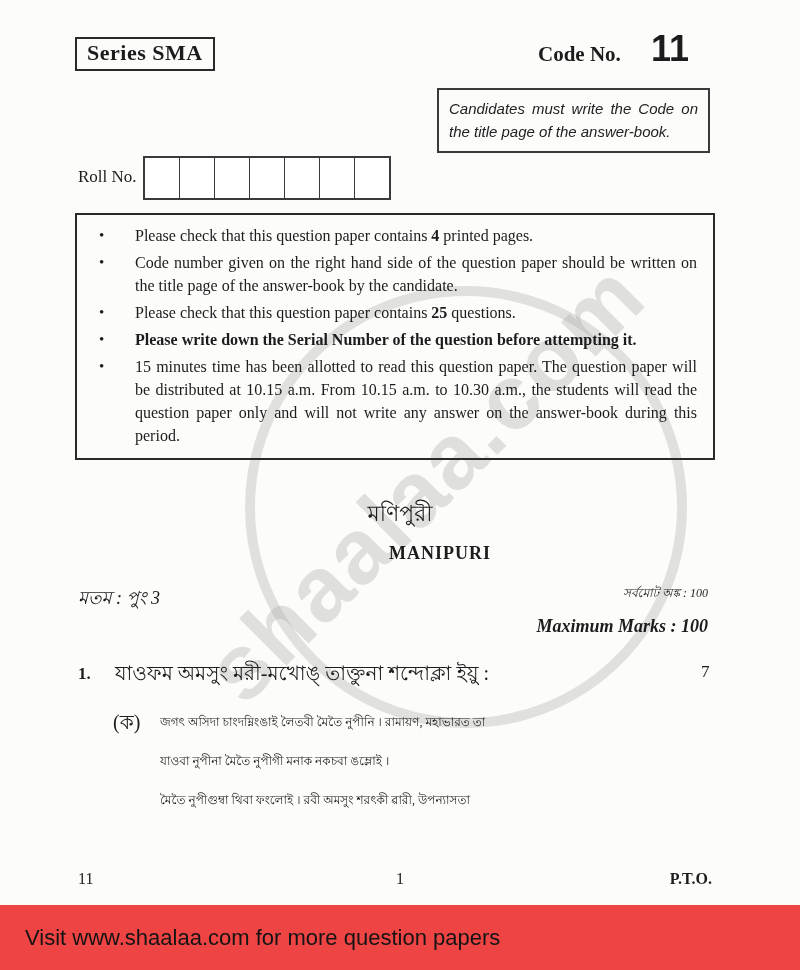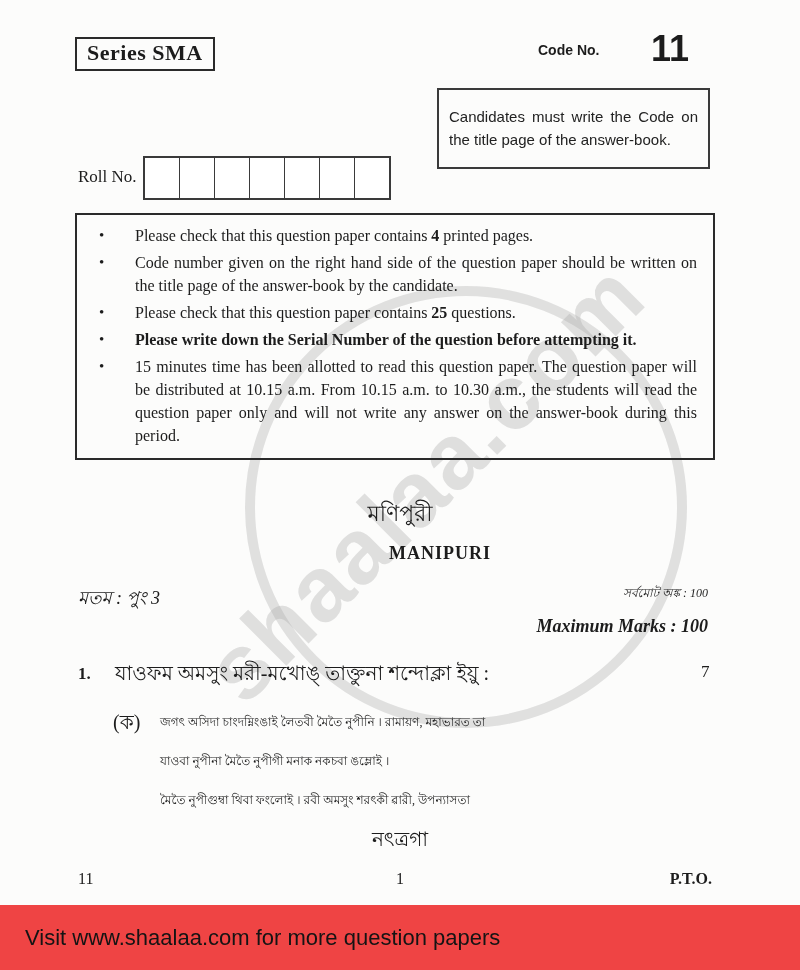--- a/index.html
+++ b/index.html
@@ -20,31 +20,31 @@
     transform:rotate(-45deg);z-index:1;white-space:nowrap;
   }
   
   .layer{position:absolute;inset:0;z-index:2;}
   .series-box{
     position:absolute;left:75px;top:37px;border:2px solid #2a2a2a;
     padding:1px 10px 3px;font-weight:bold;font-size:22px;letter-spacing:0.5px;
   }
   .code-label{
     position:absolute;left:538px;top:42px;
-    font-family:Liberation Sans, sans-serif;font-weight:bold;font-size:14px;
+    font-family:Liberation Serif, serif;font-weight:bold;font-size:21px;
   }
   .code-number{
     position:absolute;left:651px;top:28px;
     font-family:"Liberation Sans",sans-serif;font-weight:bold;font-size:36px;
   }
   .cand-box{
     position:absolute;left:437px;top:88px;width:249px;
-    border:2px solid #3a3a3a;padding:16px 10px;
+    border:2px solid #3a3a3a;padding:8px 10px;
     font-family:"Liberation Sans",sans-serif;font-size:15px;line-height:1.5;
-    text-align:justify;color:#222;
+    text-align:justify;color:#222;font-style:italic;
   }
   .roll-label{position:absolute;left:78px;top:167px;font-size:17px;}
   .roll-grid{position:absolute;left:143px;top:156px;display:flex;border:2px solid #3a3a3a;background:#fff;}
   .roll-cell{width:34px;height:40px;border-right:1.5px solid #3a3a3a;}
   .roll-cell:last-child{border-right:none;}
   .inst-box{
     position:absolute;left:75px;top:213px;width:604px;
     border:2px solid #2a2a2a;padding:9px 16px 11px;
     font-size:16px;line-height:23px;
   }
@@ -134,21 +134,20 @@
     <div class="q1-text">যাওফম অমসুং মরী-মখোঙ্ তাক্তুনা শন্দোক্লা ইয়ু :</div>
     <div class="q1-marks">7</div>
 
     <div class="ka-label">(ক)</div>
     <div class="ka-lines">
       <div>জগৎ অসিদা চাংদম্নিংঙাই লৈতবী মৈতৈ নুপীনি । রামায়ণ, মহাভারত তা</div>
       <div>যাওবা নুপীনা মৈতৈ নুপীগী মনাক নকচবা ঙম্লোই ।</div>
       <div>মৈতৈ নুপীগুম্বা থিবা ফংলোই । রবী অমসুং শরৎকী ৱারী, উপন্যাসতা</div>
     </div>
 
-    <div class="or-text">নৎত্রগা</div>
 
     <div class="footer-left">11</div>
     <div class="footer-center">1</div>
     <div class="footer-right">P.T.O.</div>
 
     <div class="promo">
       <div class="promo-text">Visit www.shaalaa.com for more question papers</div>
     </div>
 
   </div>

